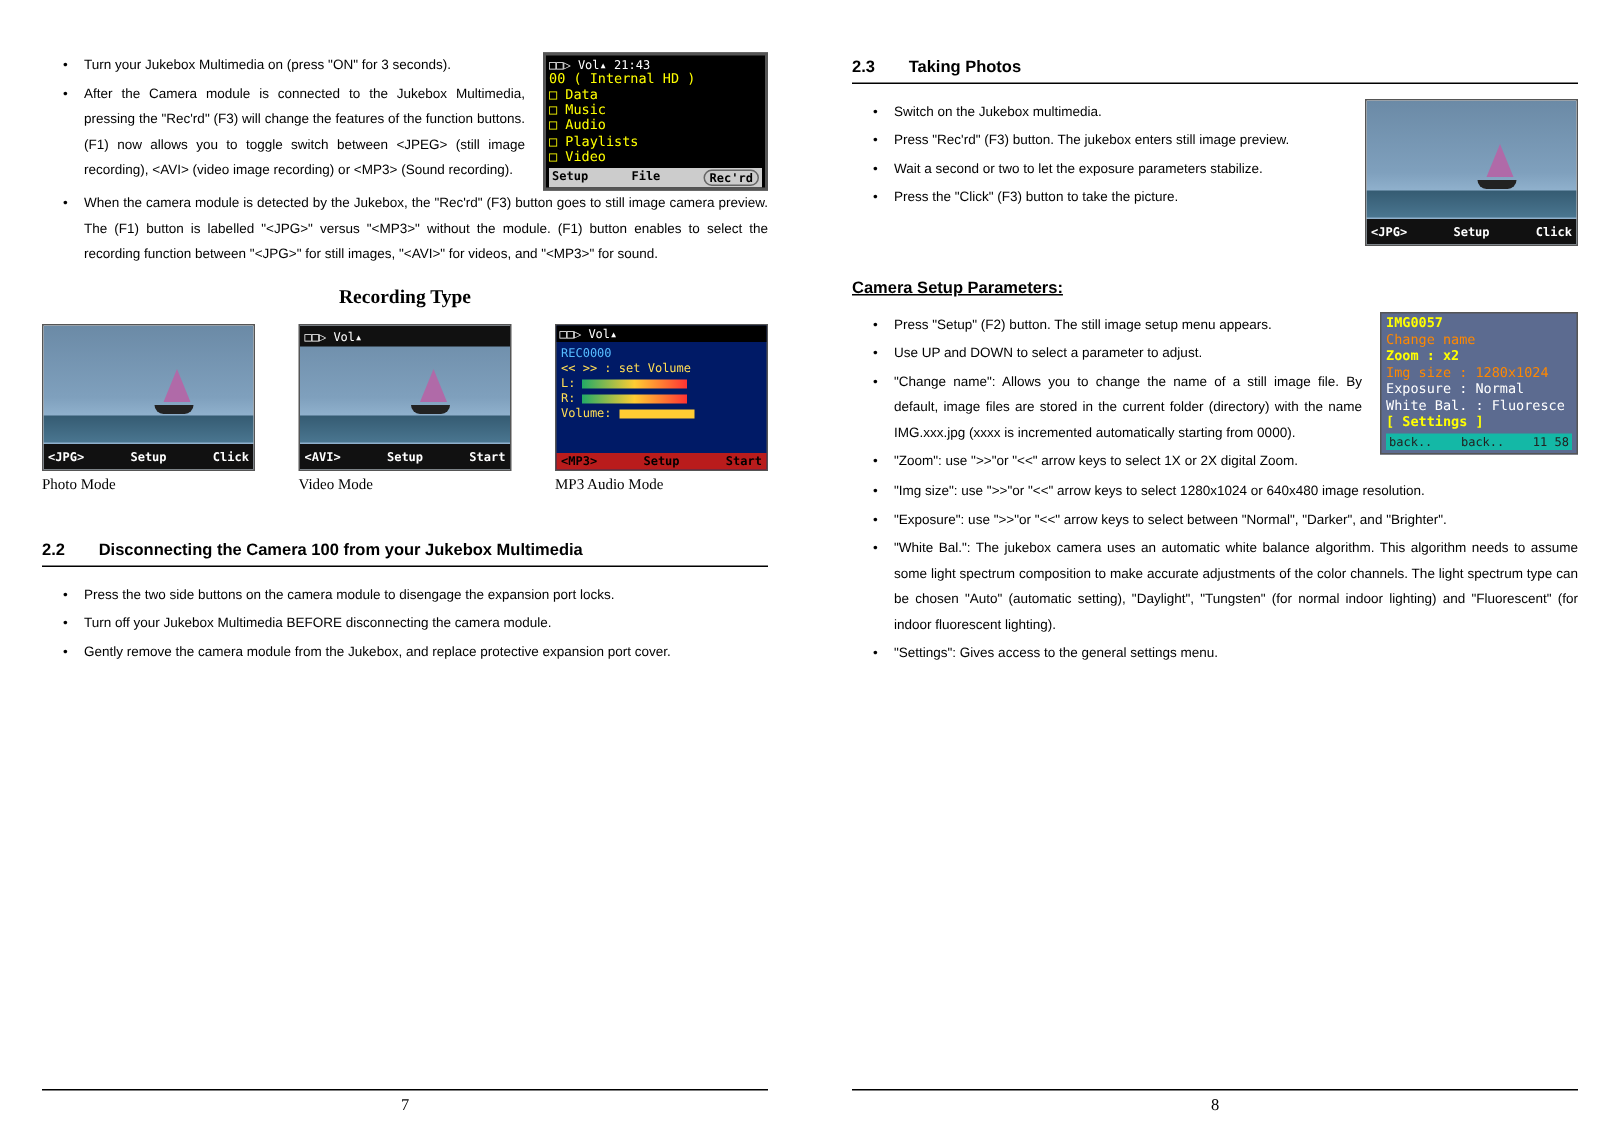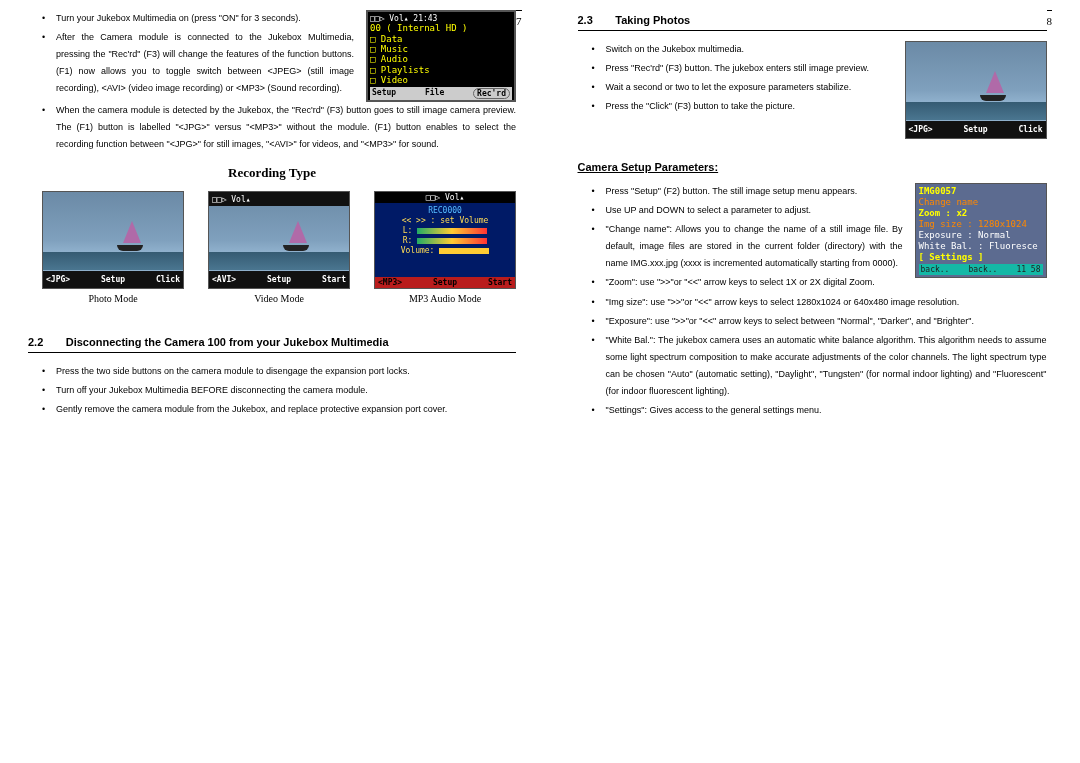--- a/index.html
+++ b/index.html
@@ -7,23 +7,23 @@
     width: 1080px;
     height: 763px;
     background: #fff;
     font-family: Arial, sans-serif;
     color: #000;
     display: flex;
     gap: 0;
   }
   .page {
     flex: 1 1 50%;
-    padding: 10px 28px 20px 28px;
+    padding: 35px 28px 20px 28px;
     display: flex;
-    flex-direction: row;
+    flex-direction: column;
     position: relative;
   }
   .page-body { flex: 1; }
   .page-foot {
     border-top: 1px solid #000;
     text-align: center;
     font-size: 11px;
     font-family: "Times New Roman", serif;
     padding-top: 4px;
   }
@@ -85,21 +85,21 @@
     font-weight: bold;
     font-size: 13px;
     text-align: center;
     margin: 12px 0 10px 0;
   }
   .modes {
     display: flex;
     justify-content: space-between;
     gap: 10px;
   }
-  .mode { text-align: center; margin-left: 14px; }
+  .mode { text-align: left; }
   .mode-cap {
     font-family: "Times New Roman", serif;
     font-size: 10px;
     margin-top: 4px;
   }
   .scene {
     width: 142px; height: 98px;
     position: relative;
     overflow: hidden;
     border: 1px solid #555;

